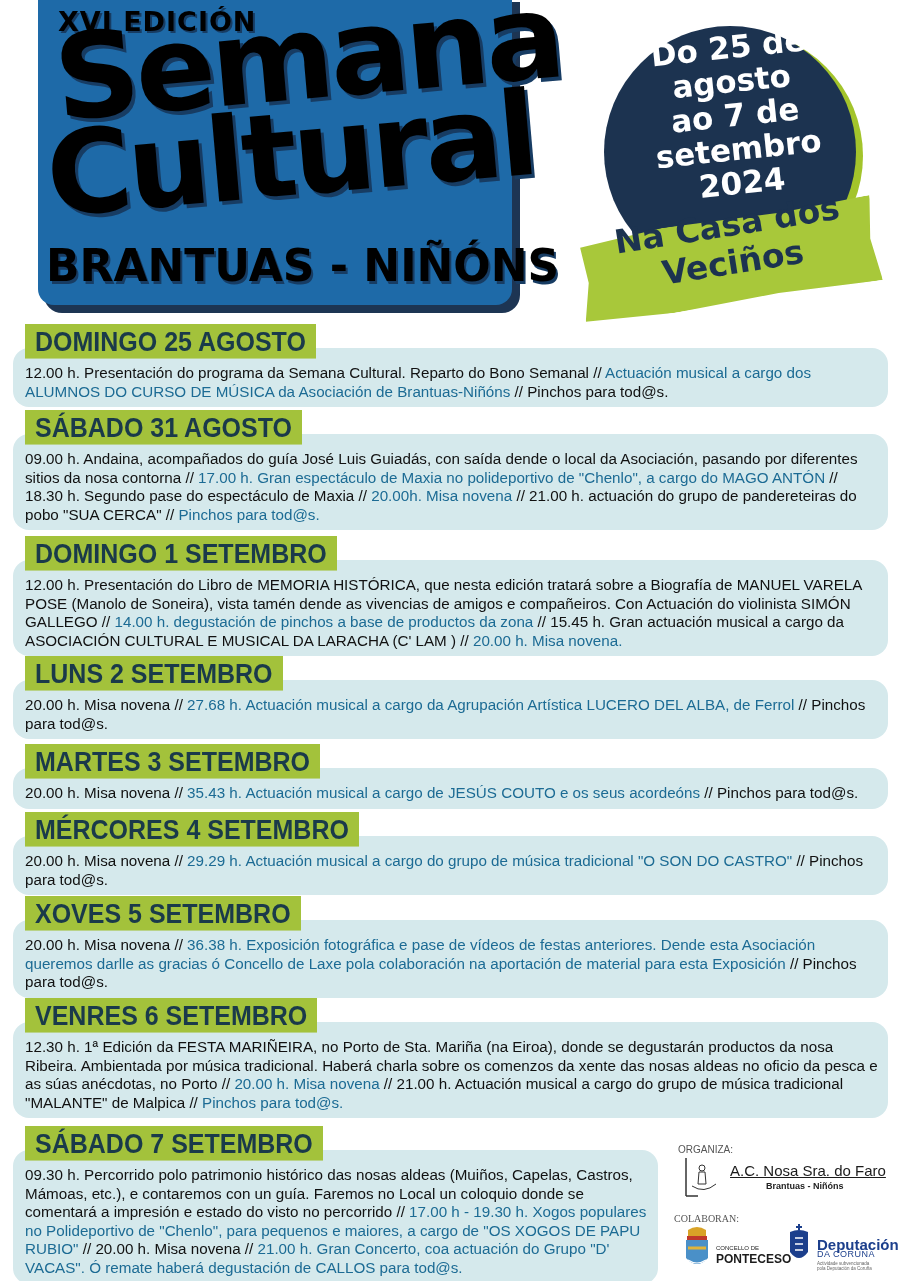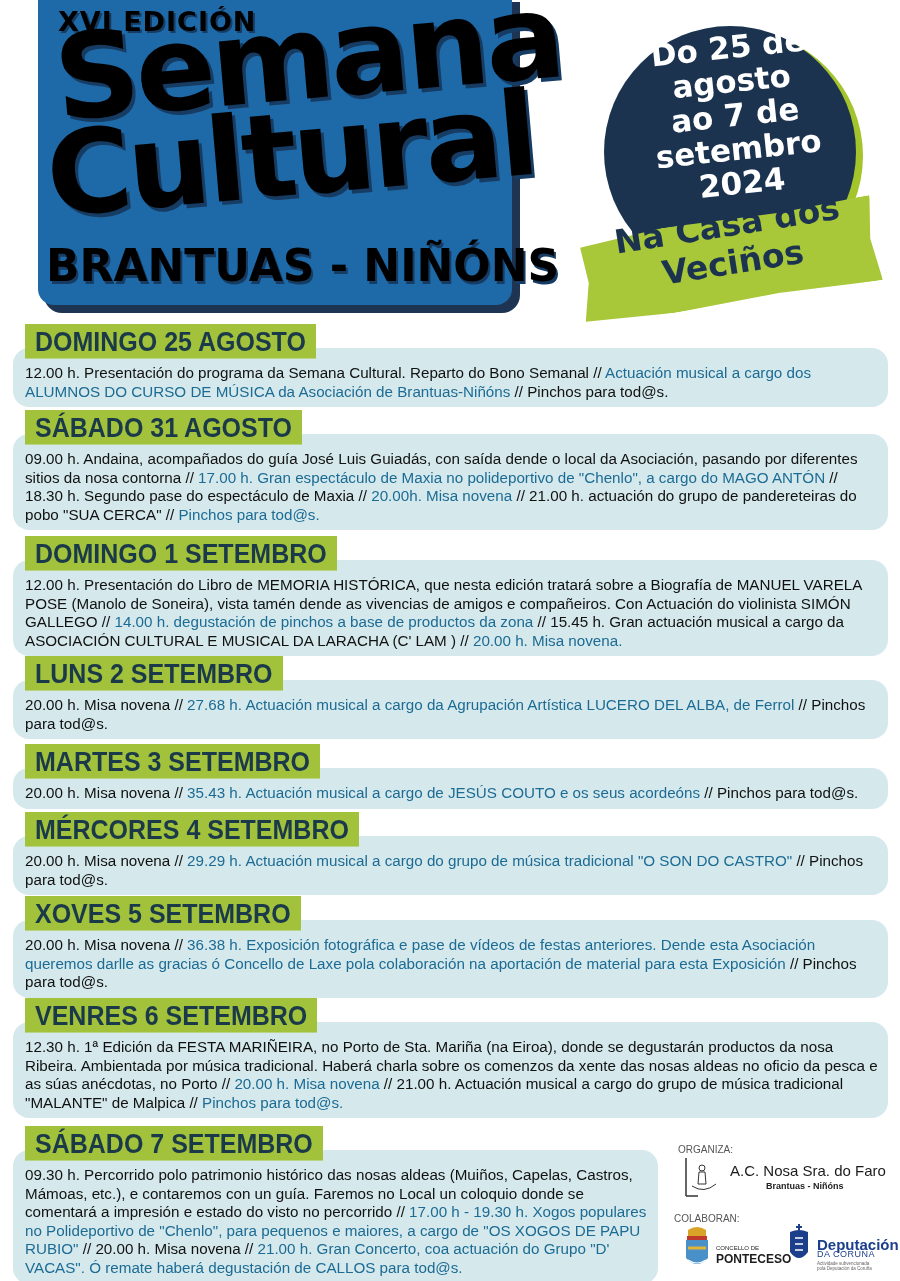--- a/index.html
+++ b/index.html
@@ -81,21 +81,21 @@
     position: absolute; left: 0; top: 24px; width: 875px;
     background: #d5e9ec; border-radius: 16px;
     padding: 5px 10px 6px 12px;
     font-family: "Liberation Sans", sans-serif; font-size: 15.2px; line-height: 18.6px;
     color: #111;
   }
   .day-box .blue { color: #1c6b94; }
 
   
   .footer-lbl { position: absolute; font-family: "Liberation Sans", sans-serif; font-size: 10px; color: #555; text-align: right; }
-  .org-name { position: absolute; left: 730px; top: 1162px; font-size: 15px; color: #1b1b1b; font-family: "Liberation Sans", sans-serif; }
+  .org-name { position: absolute; left: 730px; top: 1162px; font-size: 15px; color: #1b1b1b; font-family: "Liberation Sans", sans-serif; text-decoration: underline; }
   .org-sub { position: absolute; left: 766px; top: 1181px; font-size: 9px; color: #222; font-weight: bold; font-family: "Liberation Sans", sans-serif; }
   .logo-faro { position: absolute; left: 682px; top: 1156px; width: 44px; height: 42px; }
   .logo-ponteceso { position: absolute; left: 682px; top: 1226px; width: 30px; height: 44px; }
   .ponteceso-lbl1 { position: absolute; left: 716px; top: 1245px; font-size: 6px; color: #222; font-family: "Liberation Sans", sans-serif; }
   .ponteceso-lbl2 { position: absolute; left: 716px; top: 1252px; font-size: 12px; color: #1c1c1c; font-weight: bold; font-family: "Liberation Sans", sans-serif; }
   .logo-depu { position: absolute; left: 786px; top: 1224px; width: 26px; height: 40px; }
   .depu-l1 { position: absolute; left: 817px; top: 1236px; font-size: 15px; color: #1c3f8c; font-weight: bold; font-family: "Liberation Sans", sans-serif; }
   .depu-l2 { position: absolute; left: 817px; top: 1249px; font-size: 9px; color: #1c3f8c; font-family: "Liberation Sans", sans-serif; letter-spacing: .5px;}
   .depu-l3 { position: absolute; left: 817px; top: 1261px; font-size: 4.5px; color: #666; font-family: "Liberation Sans", sans-serif; width: 60px; line-height: 5px;}
 </style>
@@ -168,21 +168,21 @@
 <svg class="logo-faro" viewBox="0 0 44 42">
   <line x1="4" y1="2" x2="4" y2="40" stroke="#333" stroke-width="1.5"></line>
   <line x1="4" y1="40" x2="16" y2="40" stroke="#333" stroke-width="1.5"></line>
   <circle cx="20" cy="12" r="3" fill="none" stroke="#333"></circle>
   <path d="M17 16 L23 16 L24 28 L16 28 Z" fill="none" stroke="#333"></path>
   <path d="M10 30 Q22 38 34 28" fill="none" stroke="#333"></path>
 </svg>
 <div class="org-name">A.C. Nosa Sra. do Faro</div>
 <div class="org-sub">Brantuas - Niñóns</div>
 
-<div class="footer-lbl" style="left:674px;top:1213px;">COLABORAN:</div>
+<div class="footer-lbl" style="left:674px;top:1213px;font-family:Liberation Serif, serif;">COLABORAN:</div>
 <svg class="logo-ponteceso" viewBox="0 0 30 44">
   <path d="M6 4 Q15 -2 24 4 L24 10 L6 10 Z" fill="#d9a327"></path>
   <rect x="5" y="10" width="20" height="4" fill="#c0392b"></rect>
   <path d="M4 14 L26 14 L26 32 Q15 44 4 32 Z" fill="#4a90c8"></path>
   <path d="M6 22 L24 22" stroke="#e0b43a" stroke-width="3"></path>
   <path d="M6 34 Q15 40 24 34" stroke="#fff" stroke-width="1.2" fill="none"></path>
 </svg>
 <div class="ponteceso-lbl1">CONCELLO DE</div>
 <div class="ponteceso-lbl2">PONTECESO</div>
 

